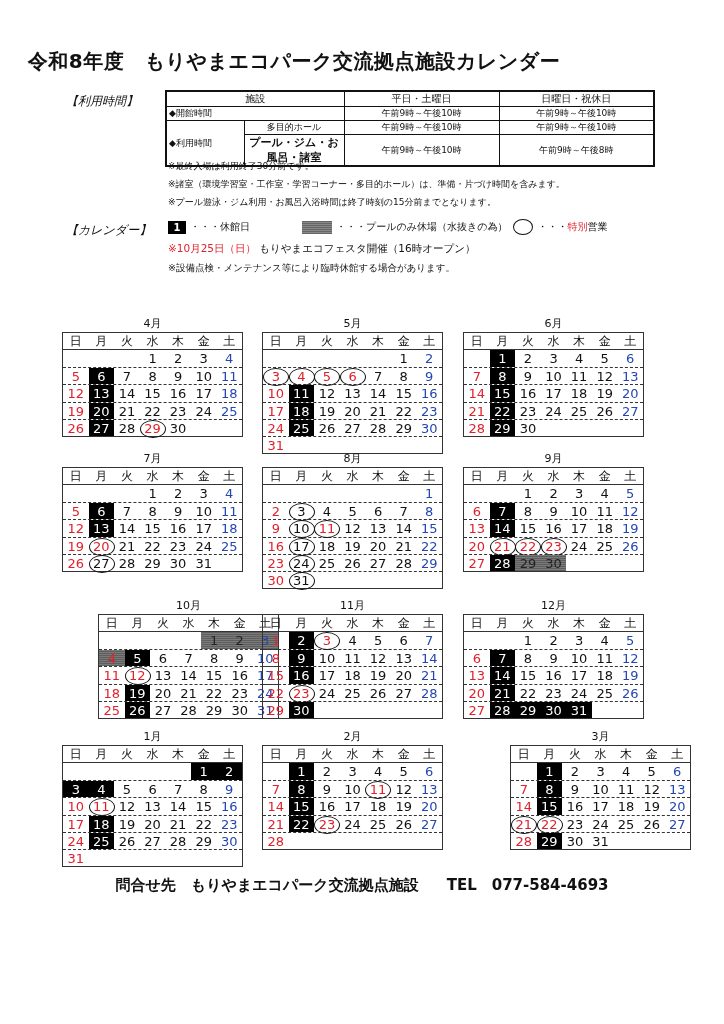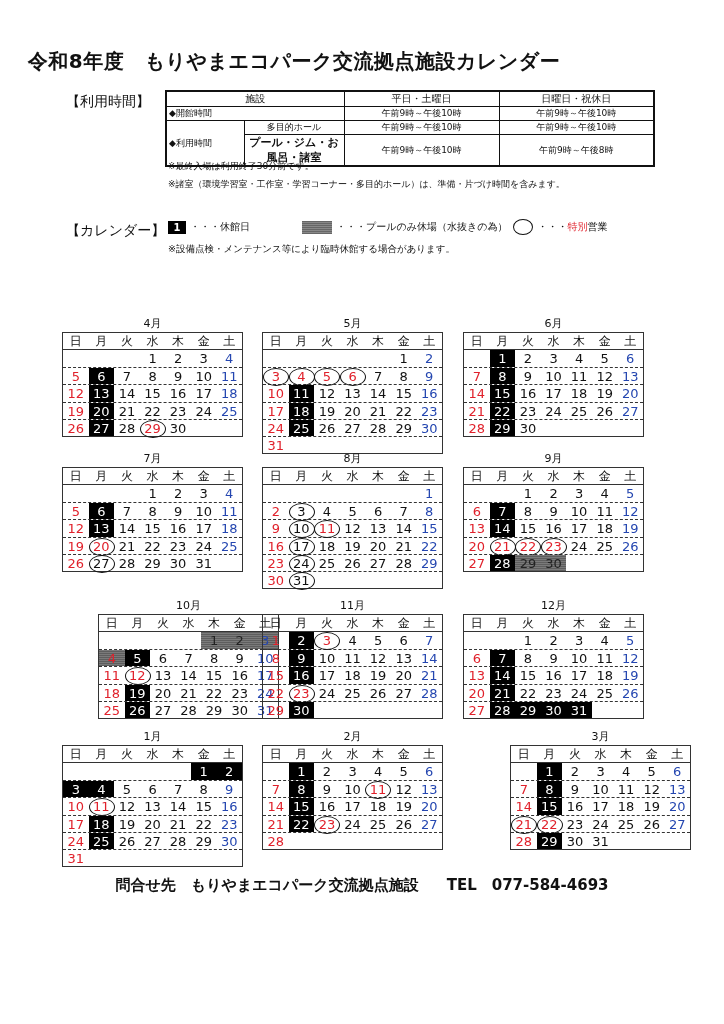--- a/index.html
+++ b/index.html
@@ -5,21 +5,21 @@
   * { box-sizing: border-box; margin: 0; padding: 0; }
   body {
     width: 724px; height: 1024px; background: #ffffff;
     font-family: "DejaVu Sans", "Liberation Sans", sans-serif;
     color: #111; position: relative; overflow: hidden;
   }
   .title {
     position: absolute; top: 48px; left: 0; width: 588px;
     text-align: center; font-size: 20px; font-weight: bold; letter-spacing: 0.5px;
   }
-  .section-label { position: absolute; font-size: 14px; }
+  .section-label { position: absolute; font-size: 12px; font-style: italic; }
   .hours-table {
     position: absolute; left: 165px; top: 90px; width: 490px;
     border-collapse: collapse; border: 2px solid #111; font-size: 9px;
   }
   .hours-table td, .hours-table th {
     border: 1px solid #111; height: 14px; text-align: center; font-weight: normal; padding: 0 2px;
   }
   .hours-table th { font-size: 10px; }
   .hours-table td.left { text-align: left; }
   .hours-table td.small { font-size: 11px; font-weight: bold; }
@@ -81,36 +81,38 @@
     <td class="small">プール・ジム・お風呂・諸室</td>
     <td>午前9時～午後10時</td>
     <td>午前9時～午後8時</td>
   </tr>
 </tbody>
   </table>
 
 <div class="notes" style="top:157px;">
   <div>※最終入場は利用終了30分前です。</div>
   <div>※諸室（環境学習室・工作室・学習コーナー・多目的ホール）は、準備・片づけ時間を含みます。</div>
+  <div>※プール遊泳・ジム利用・お風呂入浴時間は終了時刻の15分前までとなります。</div>
 </div>
 
 <div class="section-label" style="left:66px;top:222px;">【カレンダー】</div>
 
 <div class="legend">
   <div class="box-black">1</div>
   <span class="txt">・・・休館日</span>
   <div class="box-gray"></div>
   <span class="txt">・・・プールのみ休場（水抜きの為）</span>
   <div class="circle"></div>
   <span class="txt">・・・</span>
     <span class="red">特別</span>
     <span>営業</span>
 </div>
 
 <div class="cal-notes">
+  <div style="font-size:10.5px"><span class="red">※10月25日（日）</span><span> もりやまエコフェスタ開催（16時オープン）</span></div>
   <div>※設備点検・メンテナンス等により臨時休館する場合があります。</div>
 </div>
 
 <div id="months">
     <div class="month" style="left: 62px; top: 316px;">
       <div class="month-title">4月</div>
       <div class="month-grid">
         <div class="mrow head">
           <div class="cell">日</div>
           <div class="cell">月</div>

